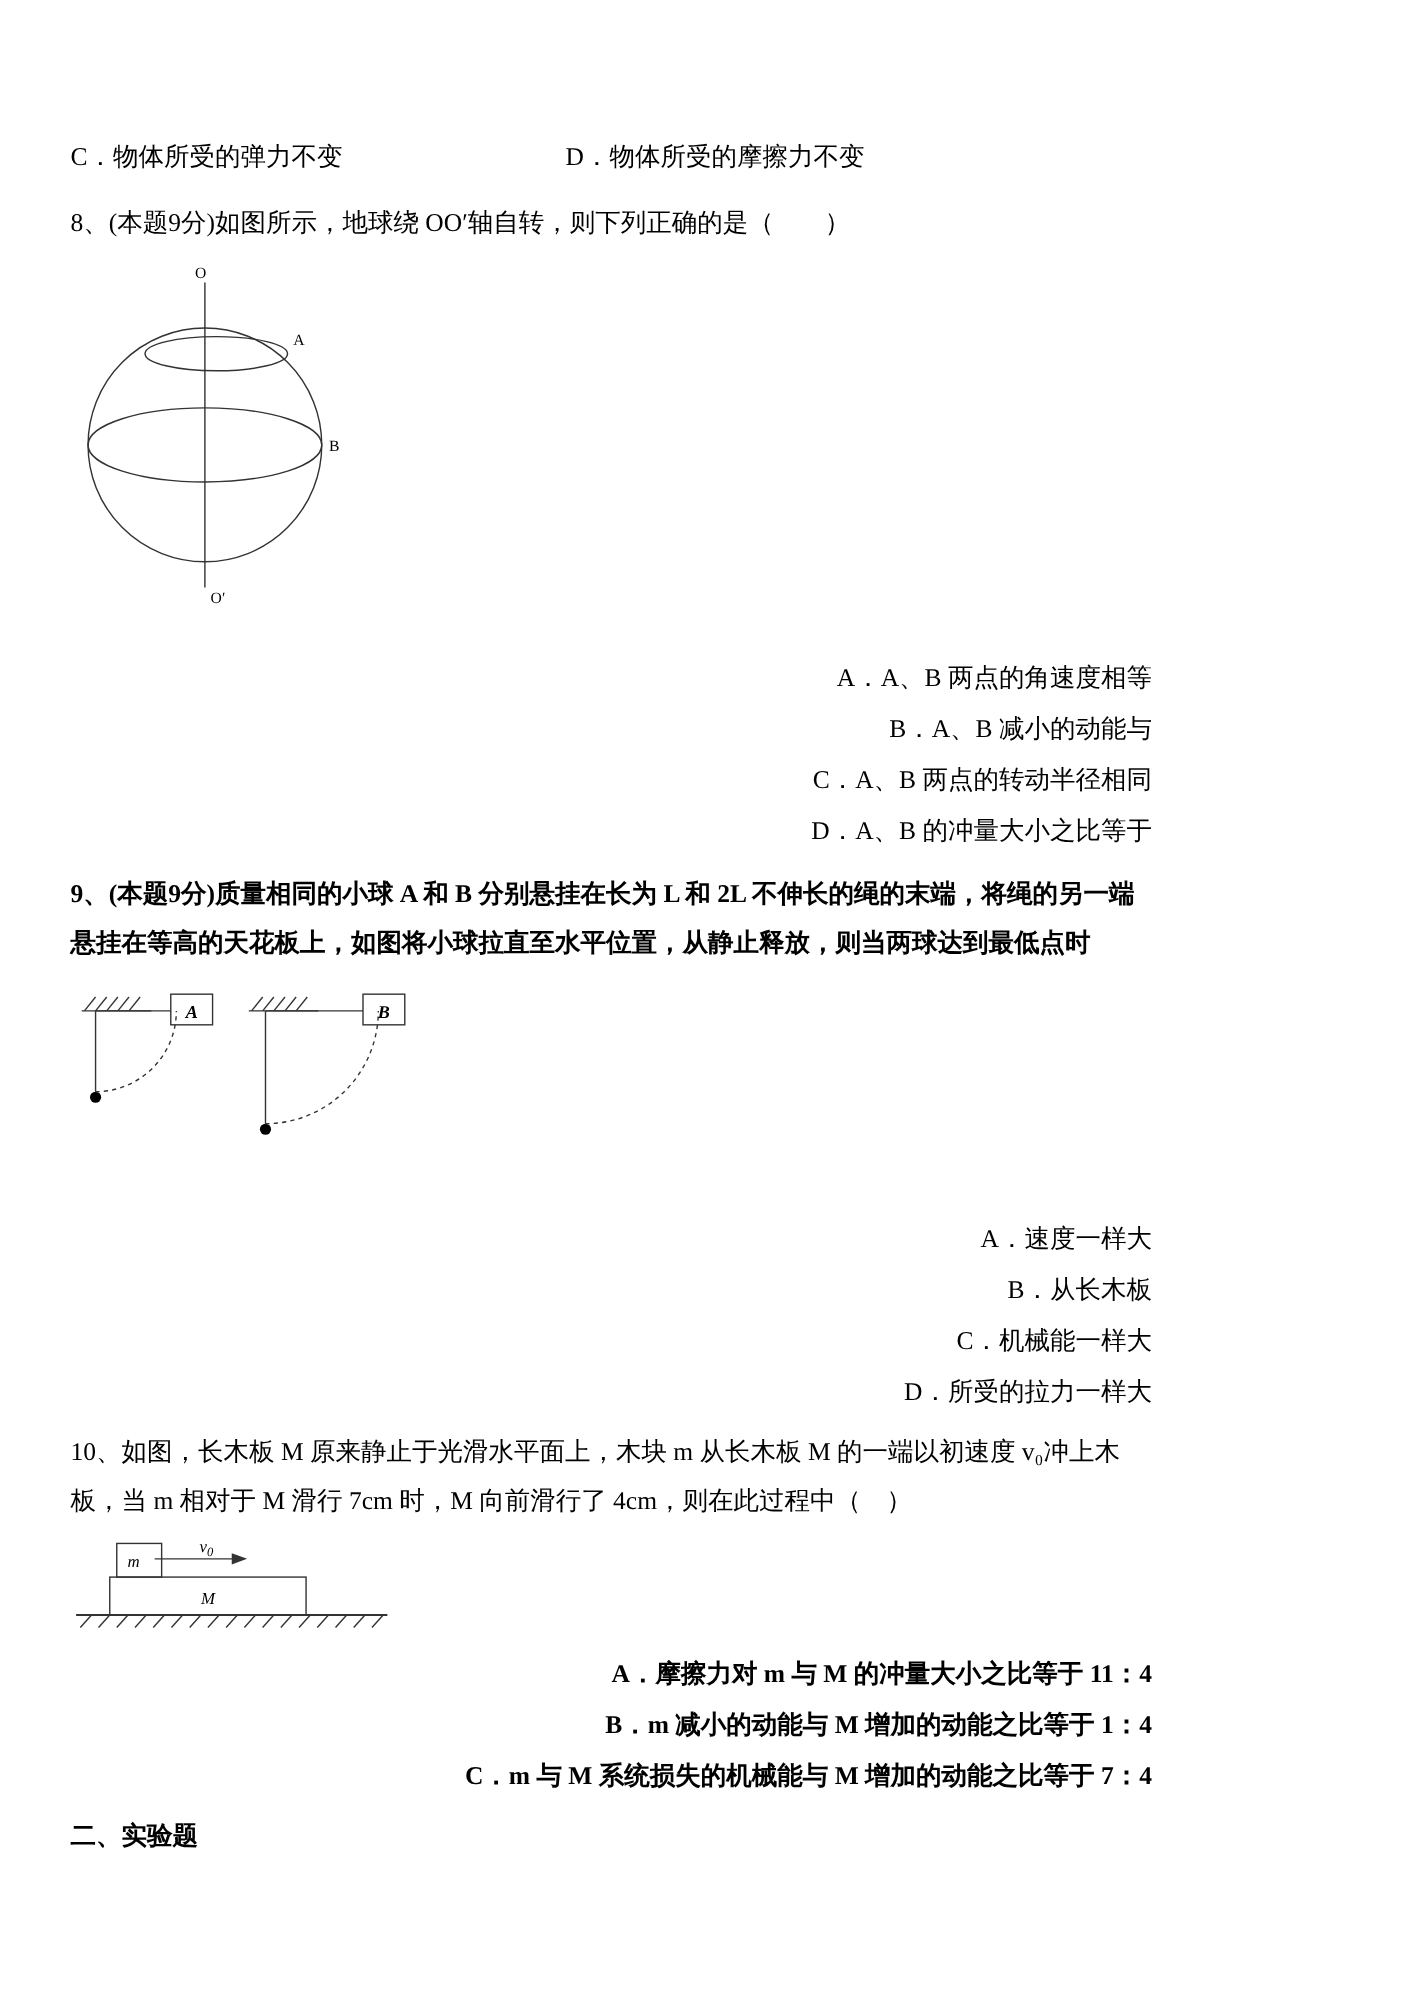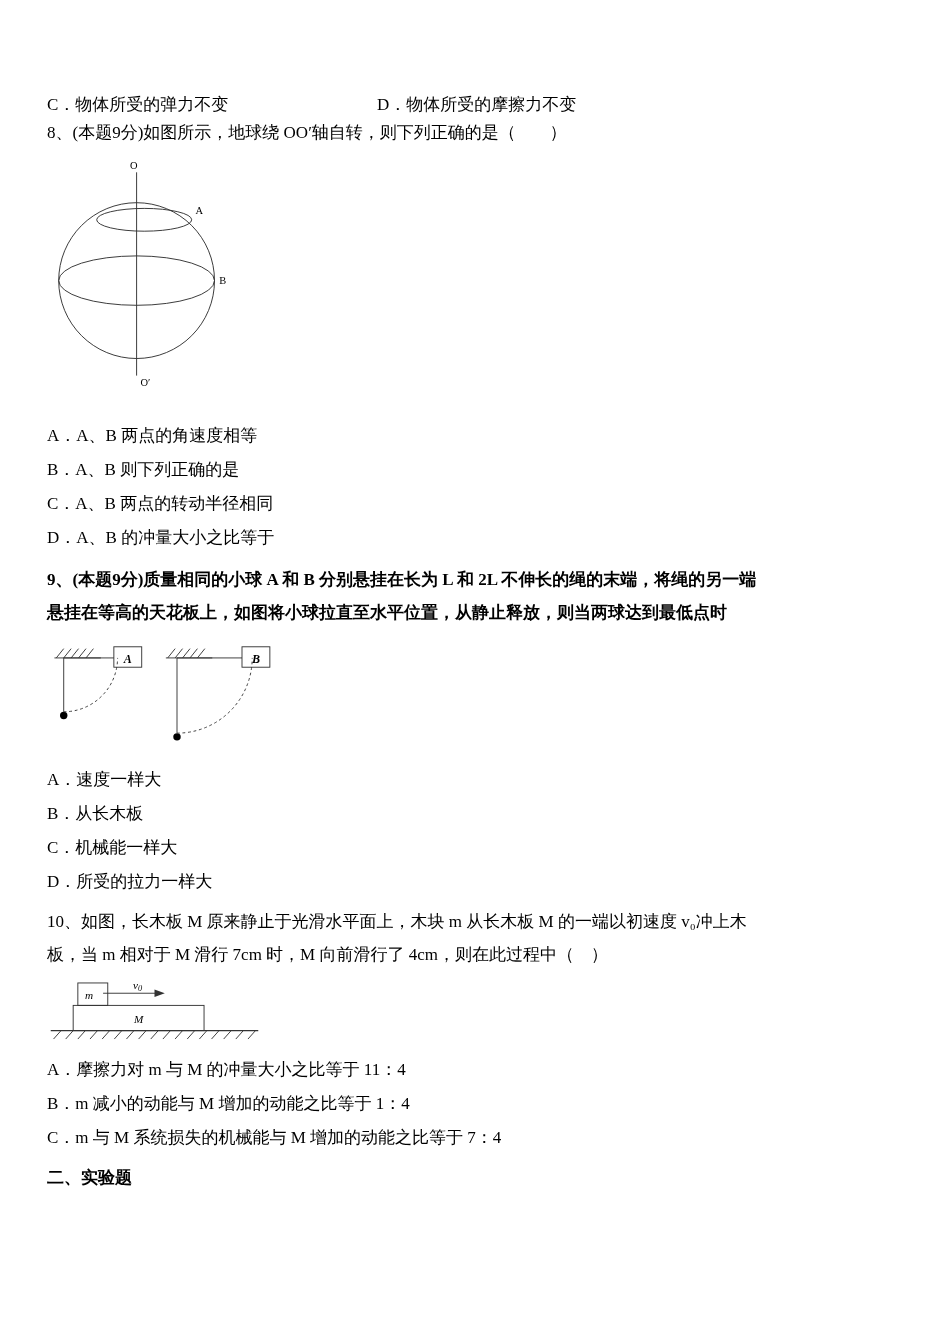--- a/index.html
+++ b/index.html
@@ -5,31 +5,31 @@
   html,body{margin:0;padding:0;background:#ffffff;}
   .page{
     width:816px;height:1344px;box-sizing:border-box;
     padding:94px 48px 30px 47px;
     font-family:"Liberation Serif","DejaVu Serif",serif;
     font-size:17px;color:#000;position:relative;overflow:hidden;border-radius:22px;
   }
   .cd-row{display:flex;line-height:22px;}
   .cd-row .opt-cell:first-child{width:330px;}
   .stem{margin:0;line-height:33px;}
-  .stem.q8{margin-top:0;}
+  .stem.q8{margin-top:16px;}
   .stem.q9{margin-top:14px;font-weight:bold;}
   .stem.q10{margin-top:10px;}
   .figure{margin:0;}
   .fig-globe{margin:10px 0 0 6px;}
   .fig-pendulum{margin:8px 0 0 0;}
   .fig-plank{margin:6px 0 0 0;}
-  .options{margin-top:0;}
+  .options{margin-top:0;text-align:right;}
   .options.q8{margin-top:38px;}
-  .options.q9{margin-top:14px;}
-  .options.q10{margin-top:14px;}
+  .options.q9{margin-top:44px;}
+  .options.q10{margin-top:14px;font-weight:bold;}
   .opt-line{margin:0 0 12px 0;line-height:22px;}
   .section-heading{margin:18px 0 0 0;font-weight:bold;line-height:22px;}
   svg{display:block;}
   svg line, svg circle.outline, svg ellipse, svg path, svg rect{stroke:#333;}
   svg text{font-family:"Liberation Serif","DejaVu Serif",serif;fill:#000;}
   .fig-label-italic{font-style:italic;}
 </style>
 </head>
 <body>
 
@@ -50,21 +50,21 @@
       <ellipse cx="96" cy="64" rx="50" ry="12" fill="none" stroke-width="1"></ellipse>
       <text x="150" y="58" font-size="11">A</text>
       <ellipse cx="88" cy="128" rx="82" ry="26" fill="none" stroke-width="1"></ellipse>
       <text x="175" y="132" font-size="11">B</text>
       <text x="92" y="239" font-size="11">O′</text>
     </svg>
   </div>
 
   <div class="options q8">
     <p class="opt-line">A．A、B 两点的角速度相等</p>
-    <p class="opt-line">B．A、B 则下列正确的是</p>
+    <p class="opt-line">B．A、B 减小的动能与</p>
     <p class="opt-line">C．A、B 两点的转动半径相同</p>
     <p class="opt-line">D．A、B 的冲量大小之比等于</p>
   </div>
 
   <p class="stem q9">9、(本题9分)质量相同的小球 A 和 B 分别悬挂在长为 L 和 2L 不伸长的绳的末端，将绳的另一端悬挂在等高的天花板上，如图将小球拉直至水平位置，从静止释放，则当两球达到最低点时</p>
 
   <div class="figure fig-pendulum">
     <svg width="260" height="118" viewBox="0 0 280 126">
 
       <line x1="8" y1="22" x2="58" y2="22" stroke-width="1"></line>

